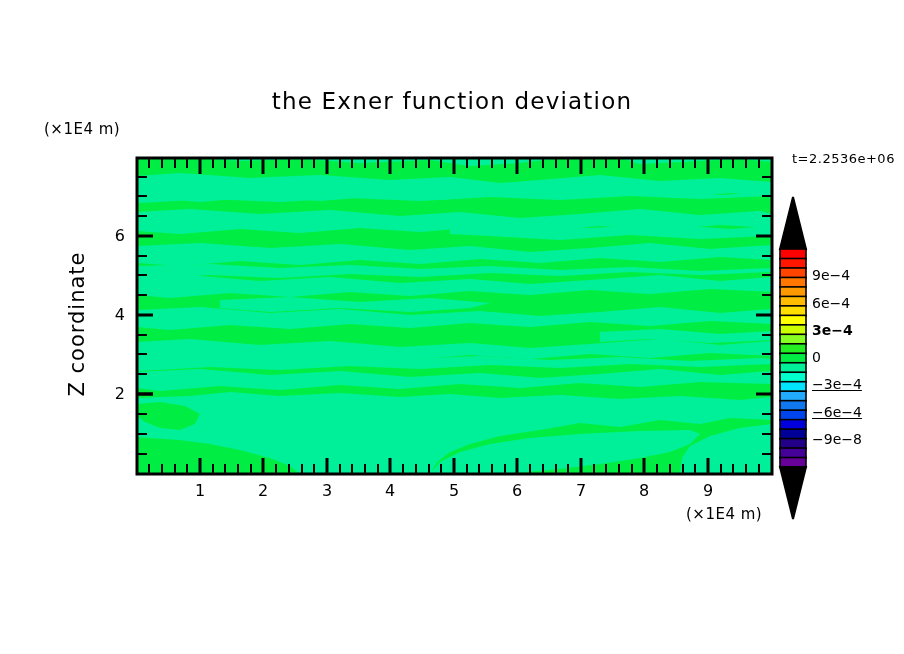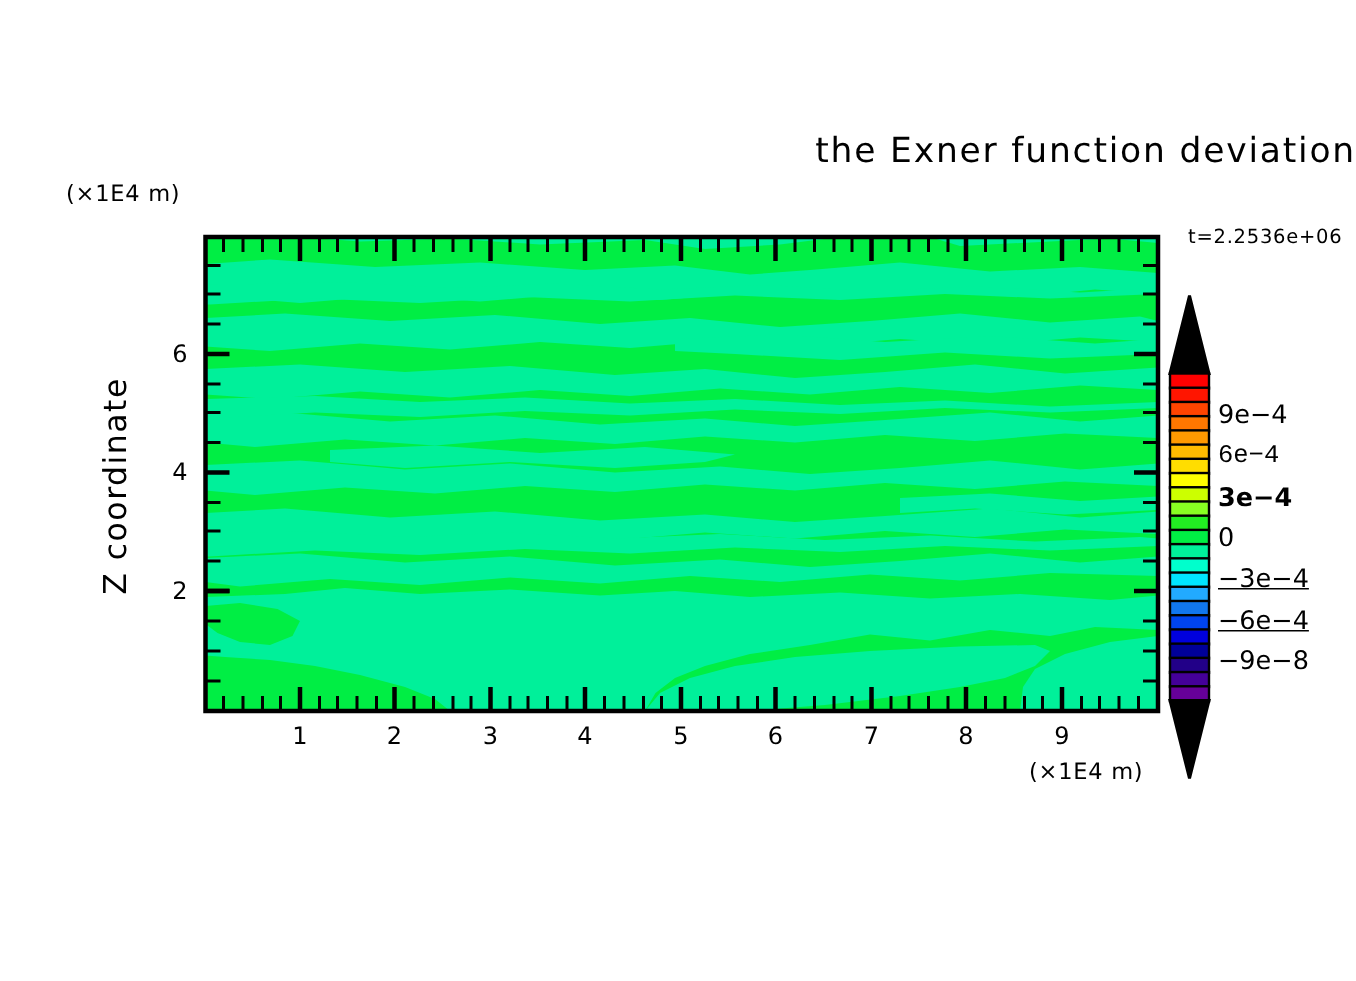--- a/index.html
+++ b/index.html
@@ -25,21 +25,21 @@
   .txt {
     position: absolute;
     white-space: pre;
     color: #000000;
     font-family: "DejaVu Sans", sans-serif;
     letter-spacing: 0.5px;
   }
   #plot-title {
     left: 0; top: 88px;
     width: 904px;
-    text-align: right;
+    text-align: center;
     font-size: 23px;
     letter-spacing: 1.2px;
   }
   #zunit-label {
     left: 44px; top: 120px;
     font-size: 15px;
   }
   #xunit-label {
     left: 686px; top: 505px;
     font-size: 15px;
@@ -77,21 +77,21 @@
     position: absolute;
     left: 107px;
     font-size: 16px;
     text-align: right;
     width: 18px;
     white-space: pre;
   }
   .cb-label {
     position: absolute;
     left: 812px;
-    font-size: 17px;
+    font-size: 14px;
     white-space: pre;
   }
   svg { display: block; }
 </style>
 </head>
 <body>
 
 <div id="stage">
 
   <div class="txt" id="plot-title">the Exner function deviation</div>
@@ -358,21 +358,21 @@
       <div class="xtick-label" style="left: 632px;">8</div>
       <div class="xtick-label" style="left: 696px;">9</div>
     </div>
   <div id="ytick-labels">
       <div class="ytick-label" style="top: 384px;">2</div>
       <div class="ytick-label" style="top: 305px;">4</div>
       <div class="ytick-label" style="top: 226px;">6</div>
     </div>
   <div id="cb-labels">
       <div class="cb-label" style="top: 267.25px;">9e−4</div>
-      <div class="cb-label" style="top: 294.5px; font-family: Liberation Mono, monospace;">6e−4</div>
+      <div class="cb-label" style="top: 294.5px;">6e−4</div>
       <div class="cb-label" style="top: 321.75px; font-weight: bold;">3e−4</div>
       <div class="cb-label" style="top: 349px;">0</div>
       <div class="cb-label" style="top: 376.25px; text-decoration: underline;">−3e−4</div>
       <div class="cb-label" style="top: 403.5px; text-decoration: underline;">−6e−4</div>
       <div class="cb-label" style="top: 430.75px;">−9e−8</div>
     </div>
 
 </div>
 
 </body></html>

